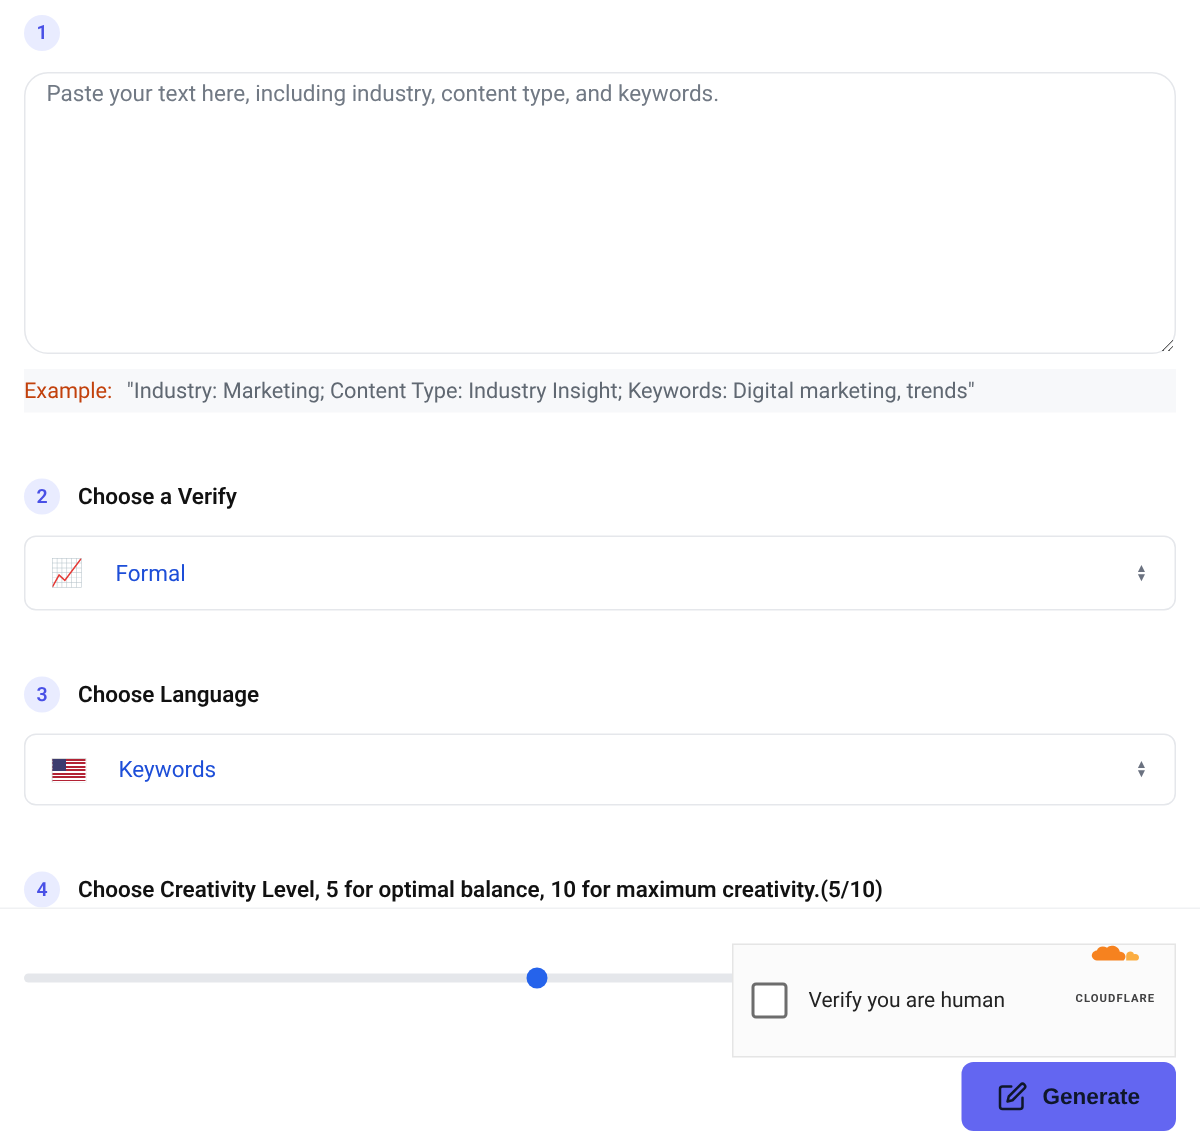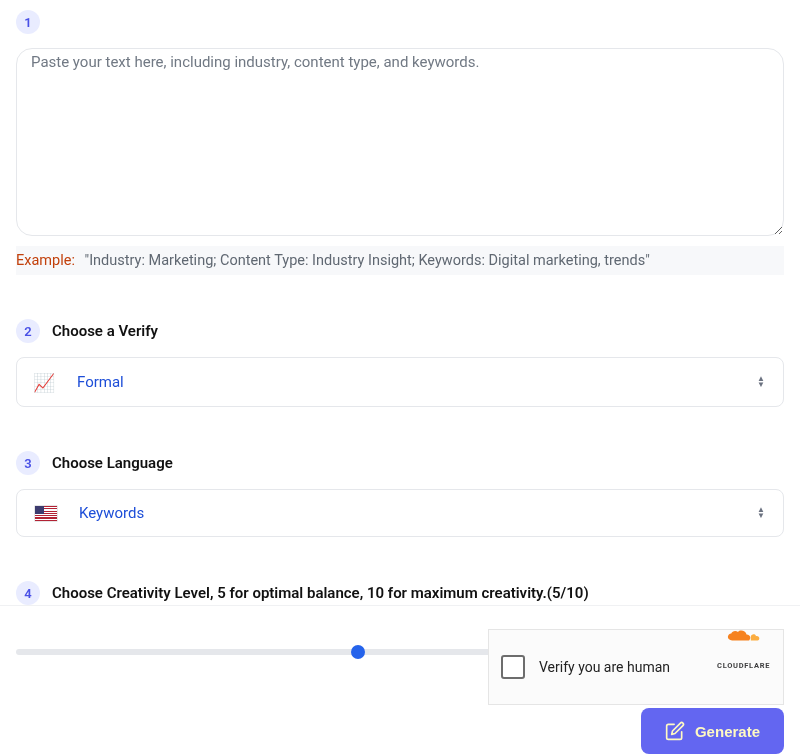--- a/index.html
+++ b/index.html
@@ -209,21 +209,21 @@
       margin-top: 28px;
     }
     .cf-links span.dot {
       color: #888;
     }
     .generate-btn {
       position: absolute;
       right: 16px;
       top: 708px;
       background: #6366f1;
-      color: #fef9c3;
+      color: #0f172a;
       border: none;
       border-radius: 8px;
       padding: 13px 24px;
       font-size: 15px;
       font-weight: 600;
       display: flex;
       align-items: center;
       gap: 10px;
       cursor: pointer;
     }

